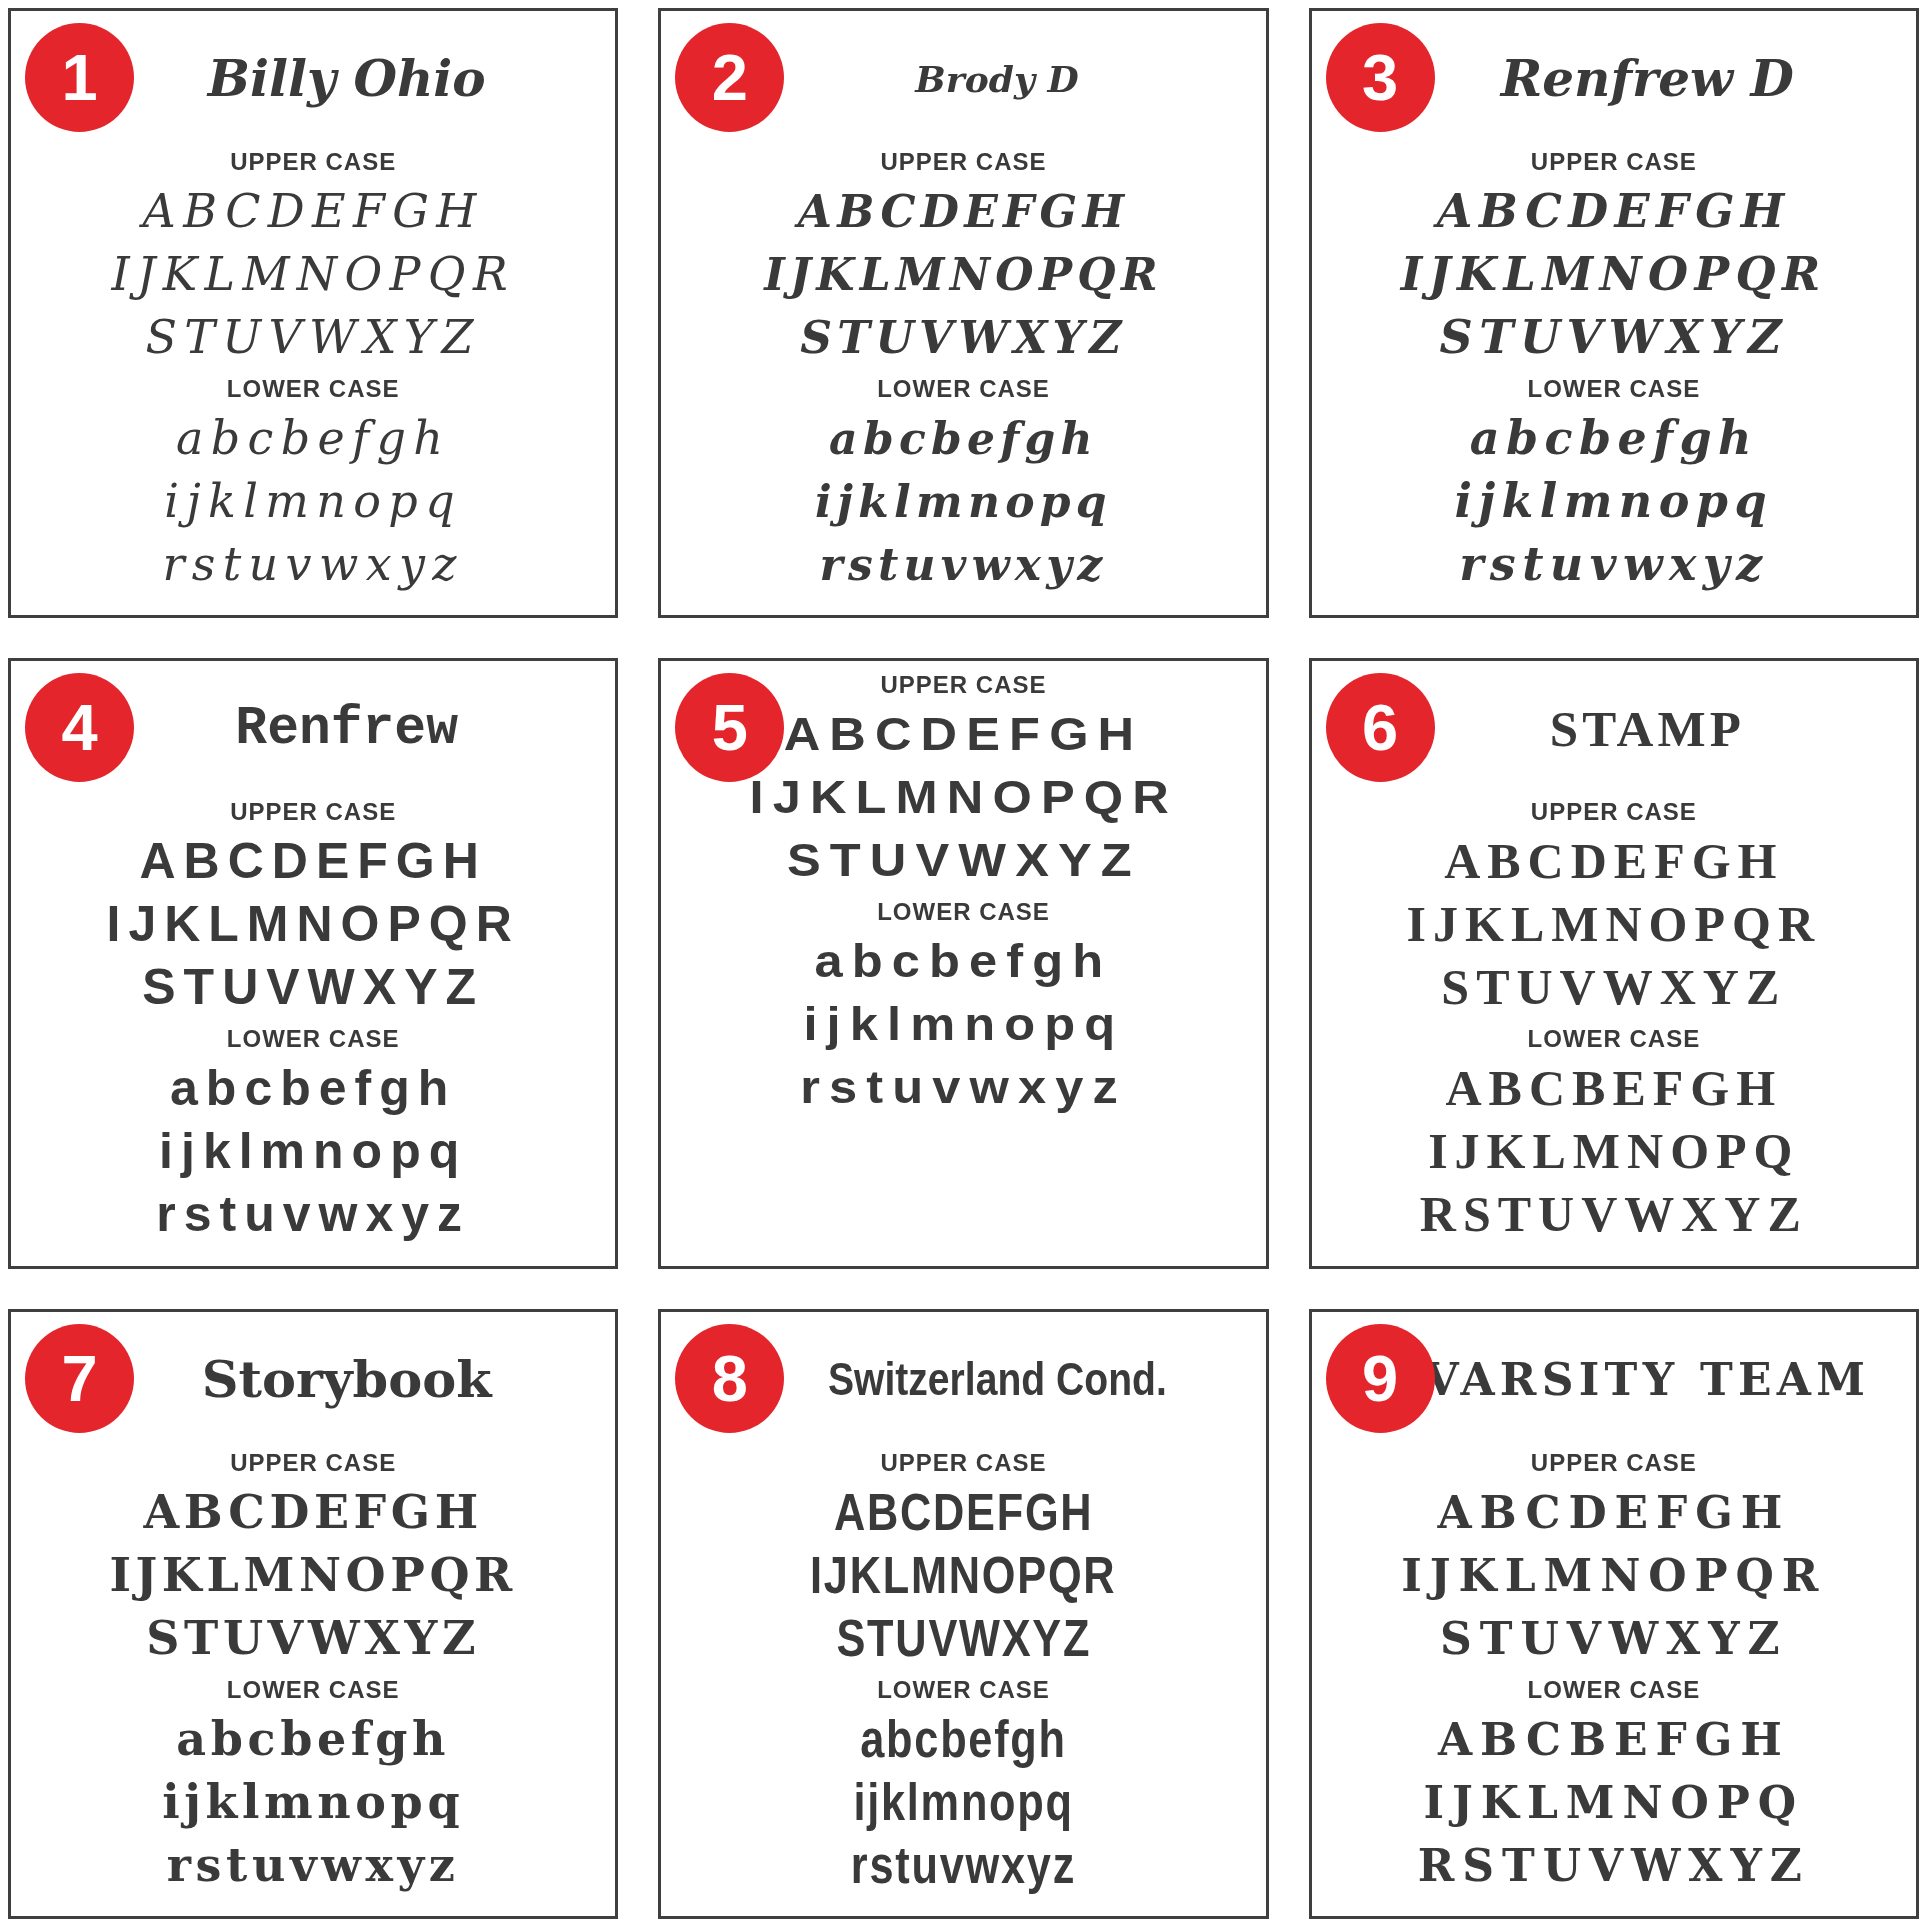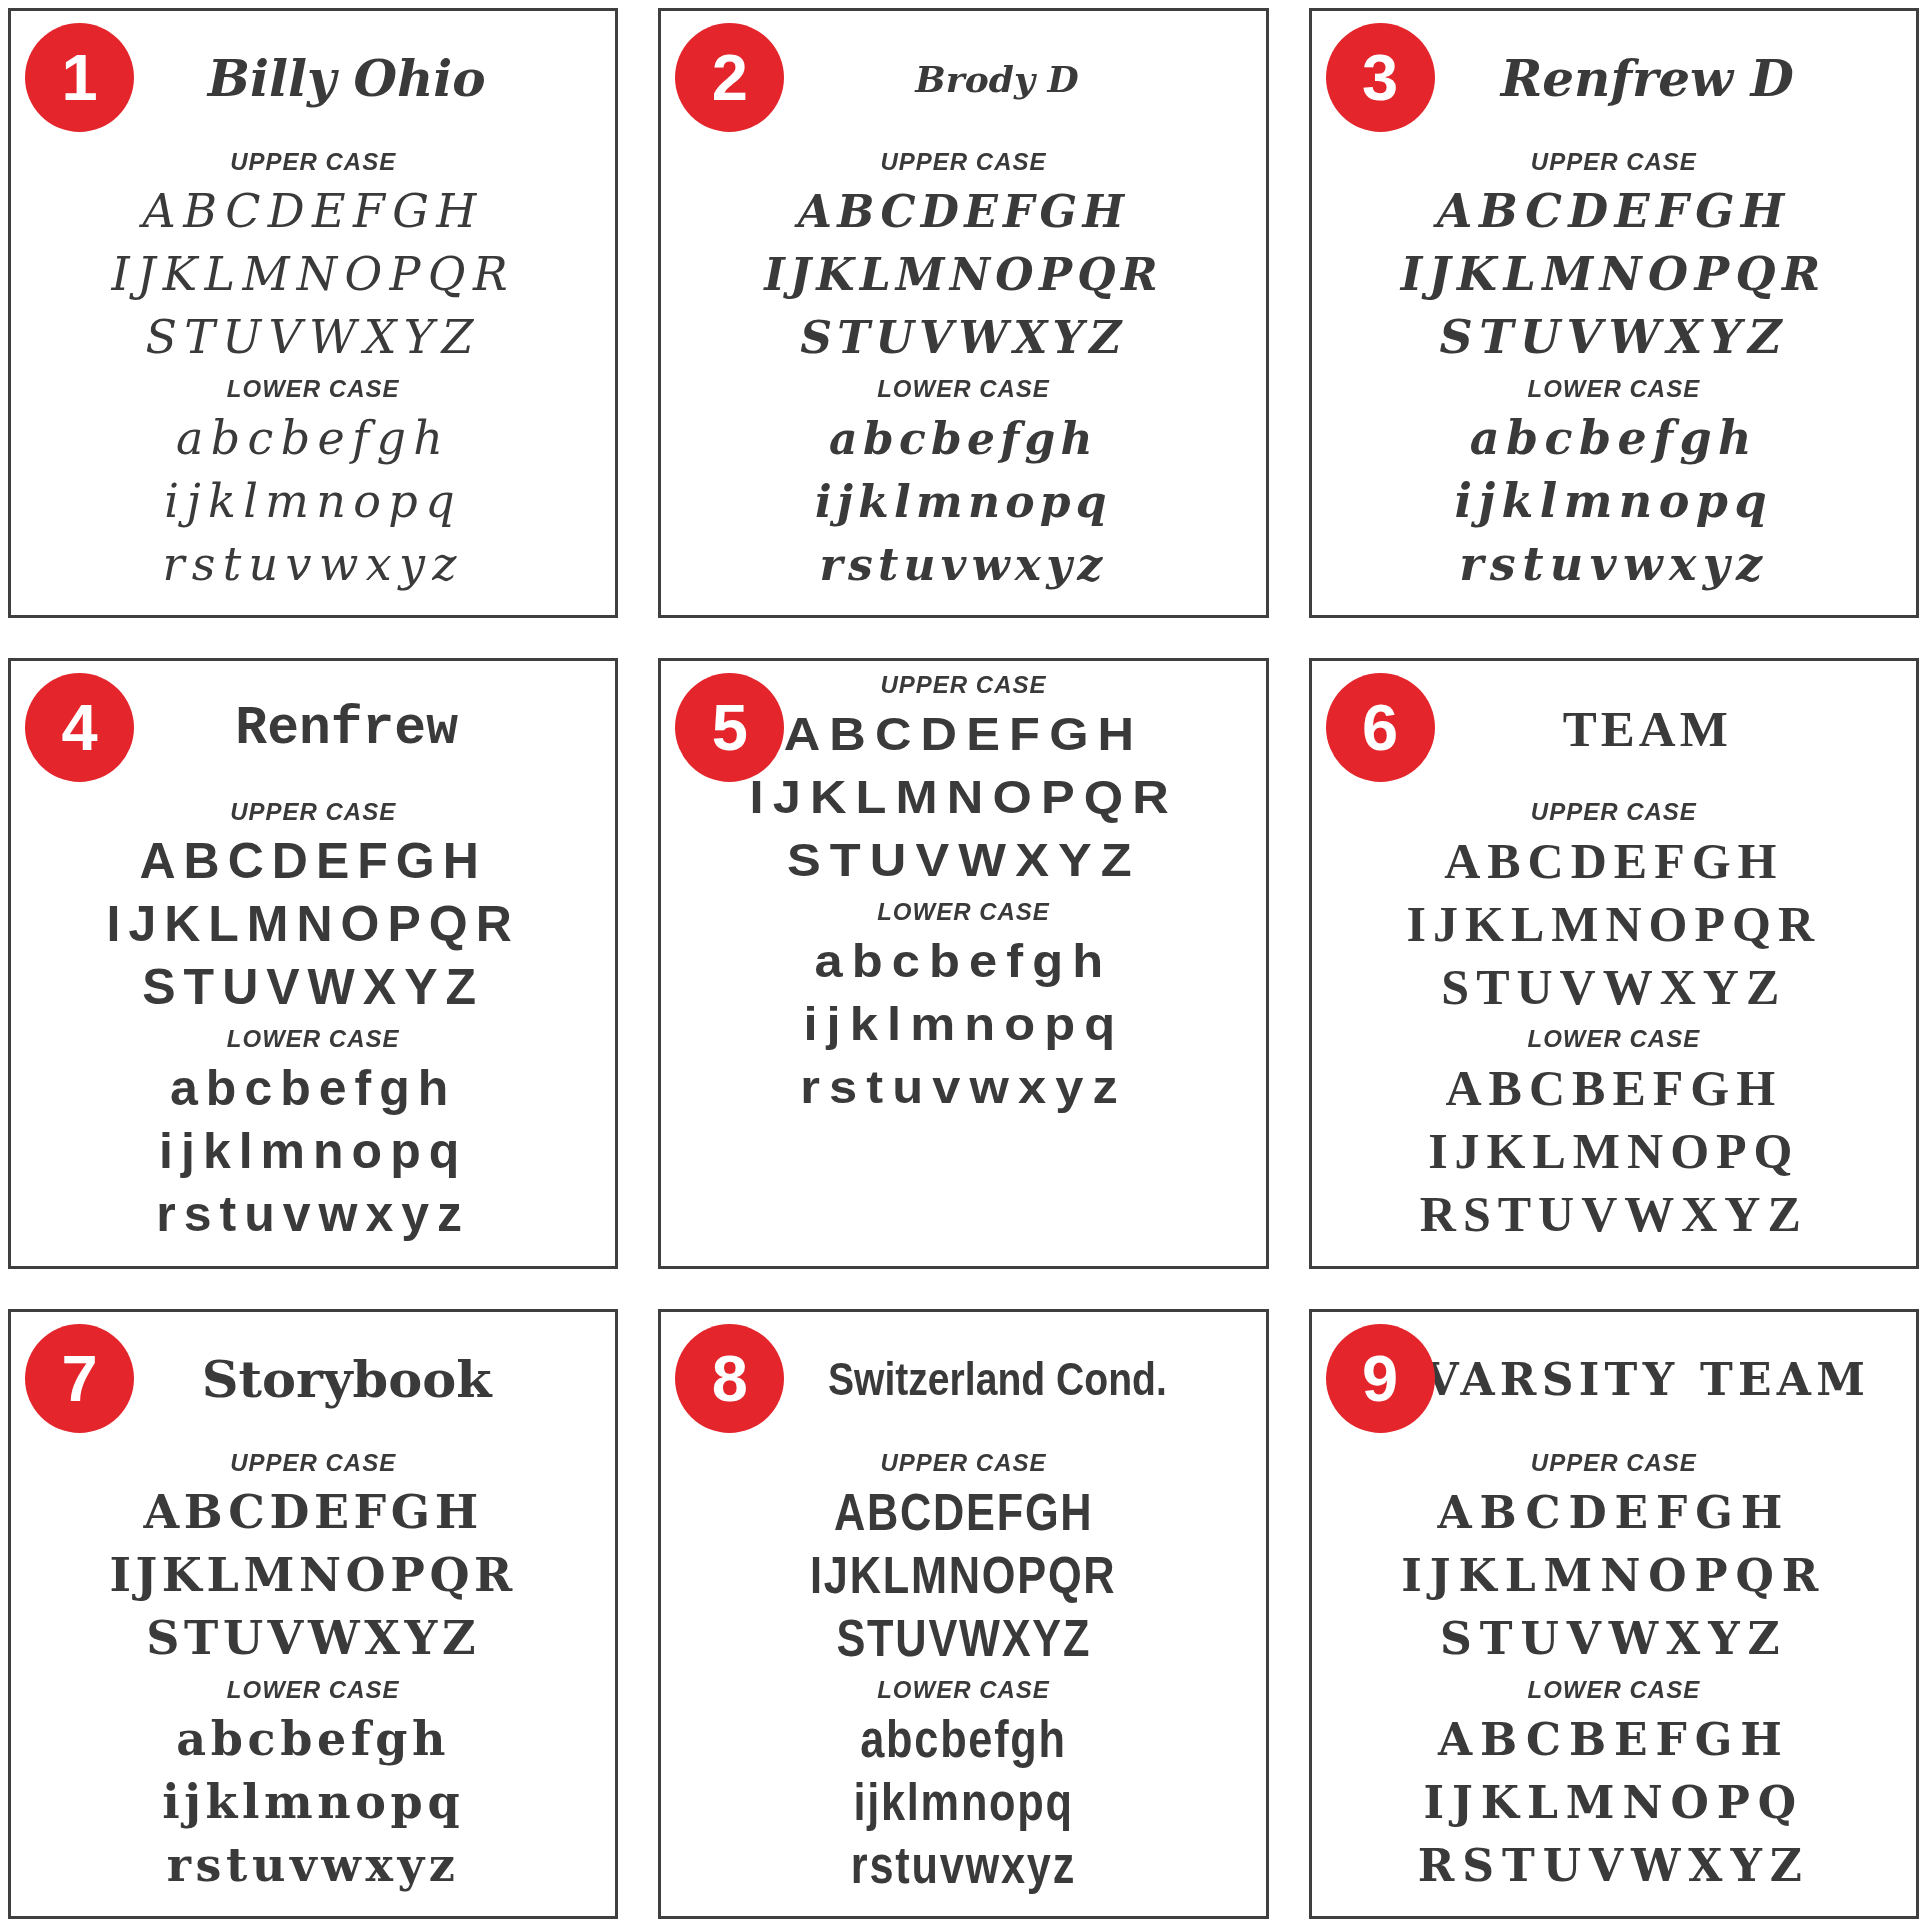--- a/index.html
+++ b/index.html
@@ -53,21 +53,20 @@
     white-space:nowrap;
     color:var(--text-color);
   }
   .case-label{
     font-family:"Liberation Sans",sans-serif;
     font-size:24px;
     font-weight:bold;
     letter-spacing:1px;
     color:var(--text-color);
     margin:6px 0 4px 0;
-    font-style:italic;
   }
   .letters{
     line-height:63px;
     white-space:nowrap;
     color:var(--text-color);
     text-align:center;
   }
 
   
   .f-billy .card-title-text{font-family:"DejaVu Serif",serif;font-style:italic;font-weight:600;font-size:50px;}
@@ -182,21 +181,21 @@
     <div class="letters">abcbefgh</div>
     <div class="letters">ijklmnopq</div>
     <div class="letters">rstuvwxyz</div>
   </div>
 
   <div class="card f-stamp">
     <div class="badge">
         <span>6</span>
       </div>
     <div class="title-row">
-        <span class="card-title-text">TEAM</span>
+        <span class="card-title-text">STAMP</span>
       </div>
     <div class="case-label">UPPER CASE</div>
     <div class="letters">ABCDEFGH</div>
     <div class="letters">IJKLMNOPQR</div>
     <div class="letters">STUVWXYZ</div>
     <div class="case-label">LOWER CASE</div>
     <div class="letters">ABCBEFGH</div>
     <div class="letters">IJKLMNOPQ</div>
     <div class="letters">RSTUVWXYZ</div>
   </div>

